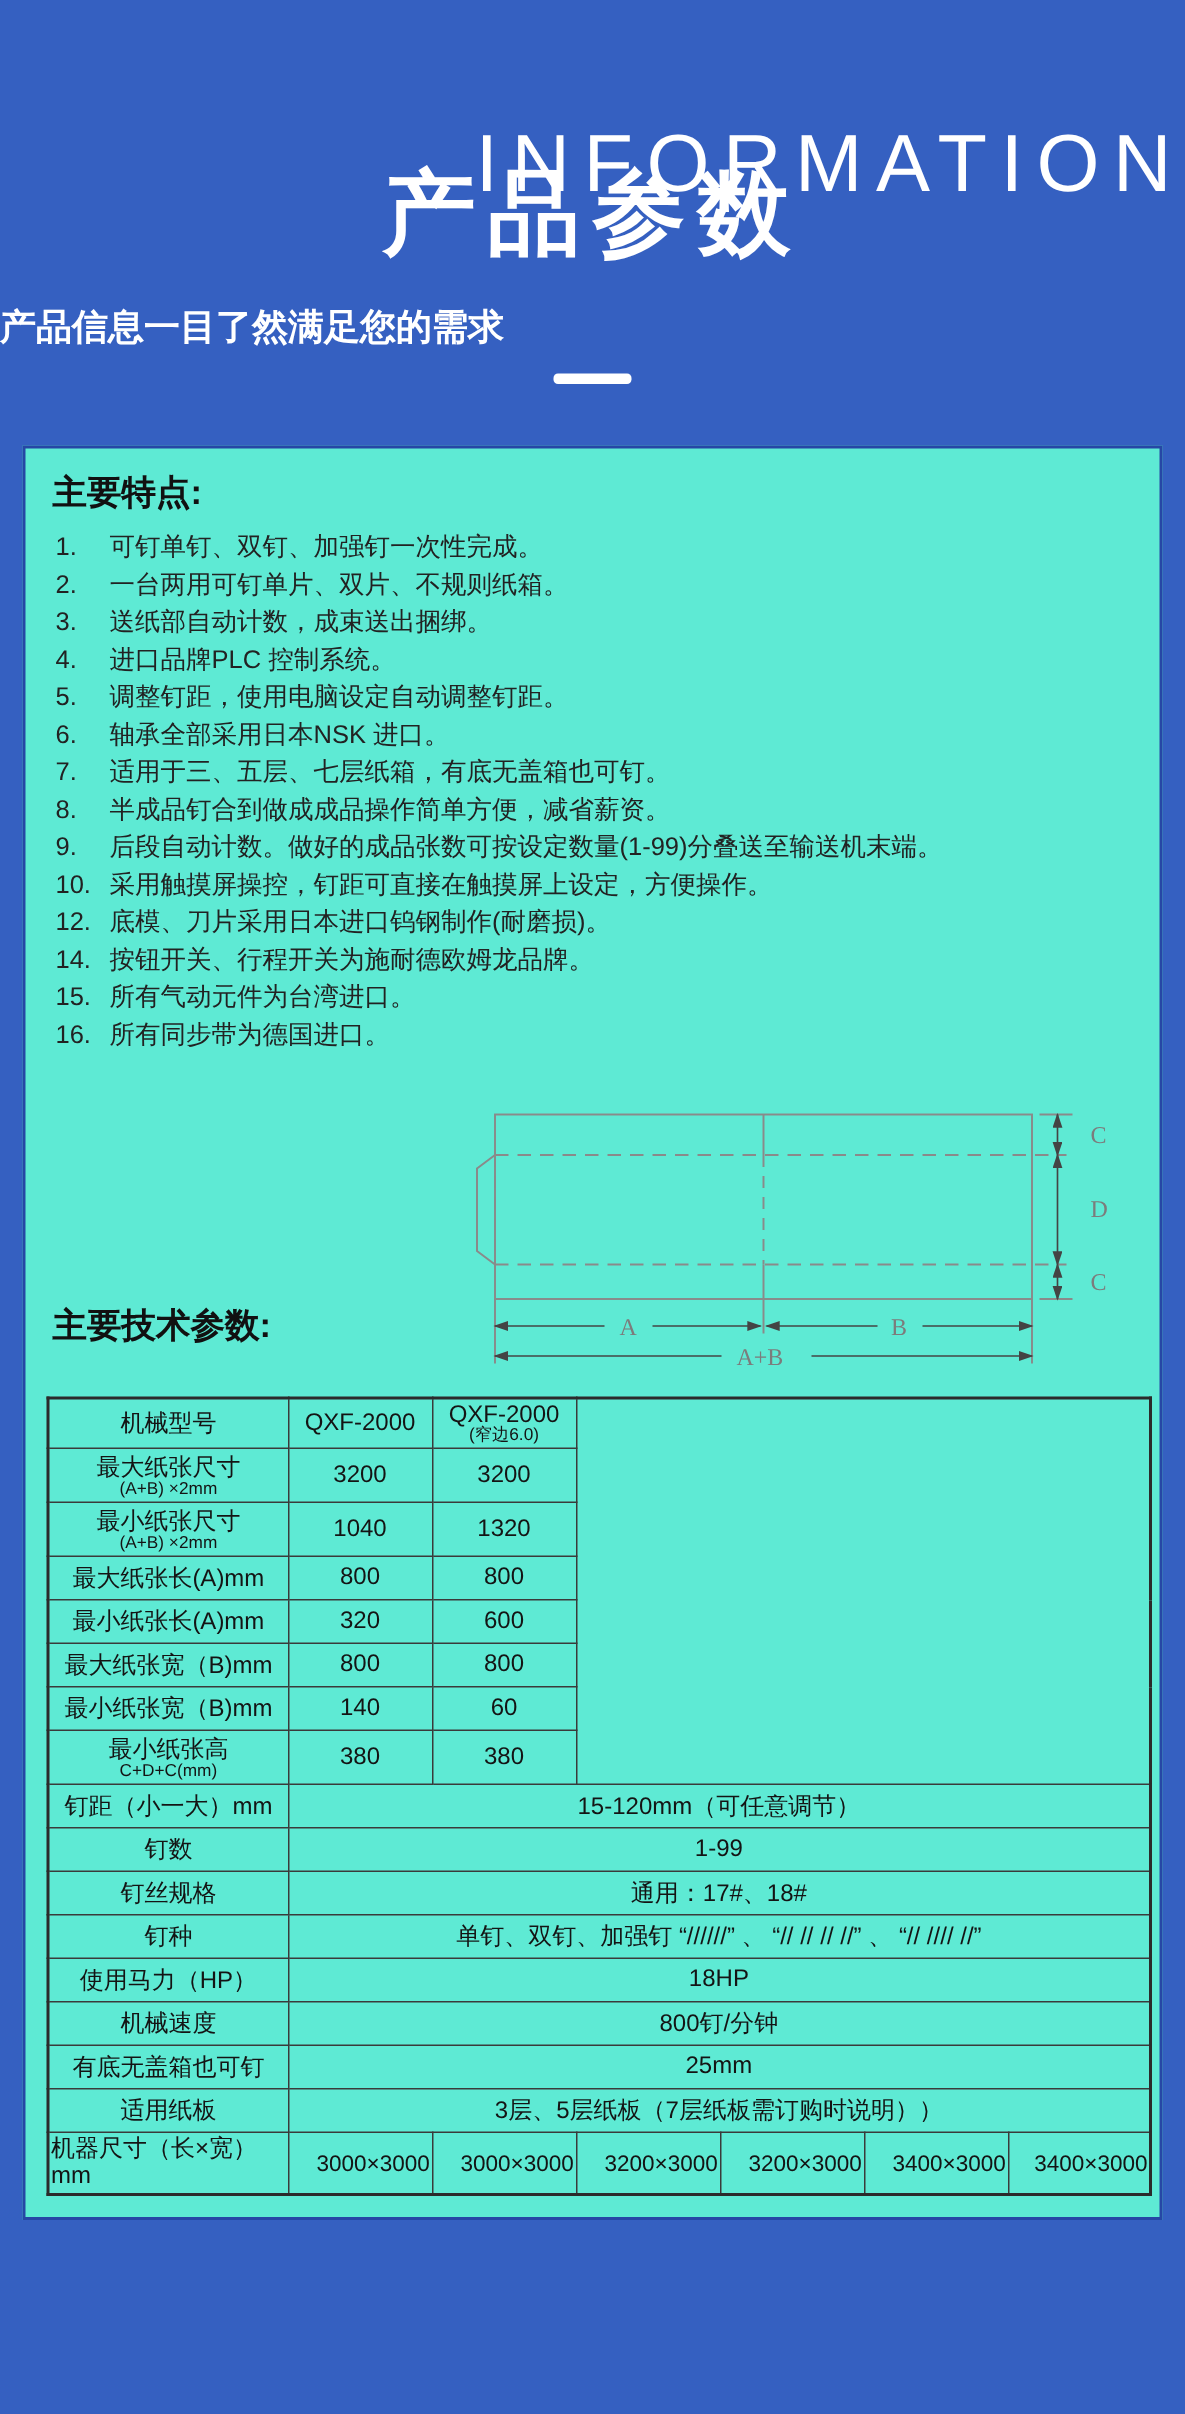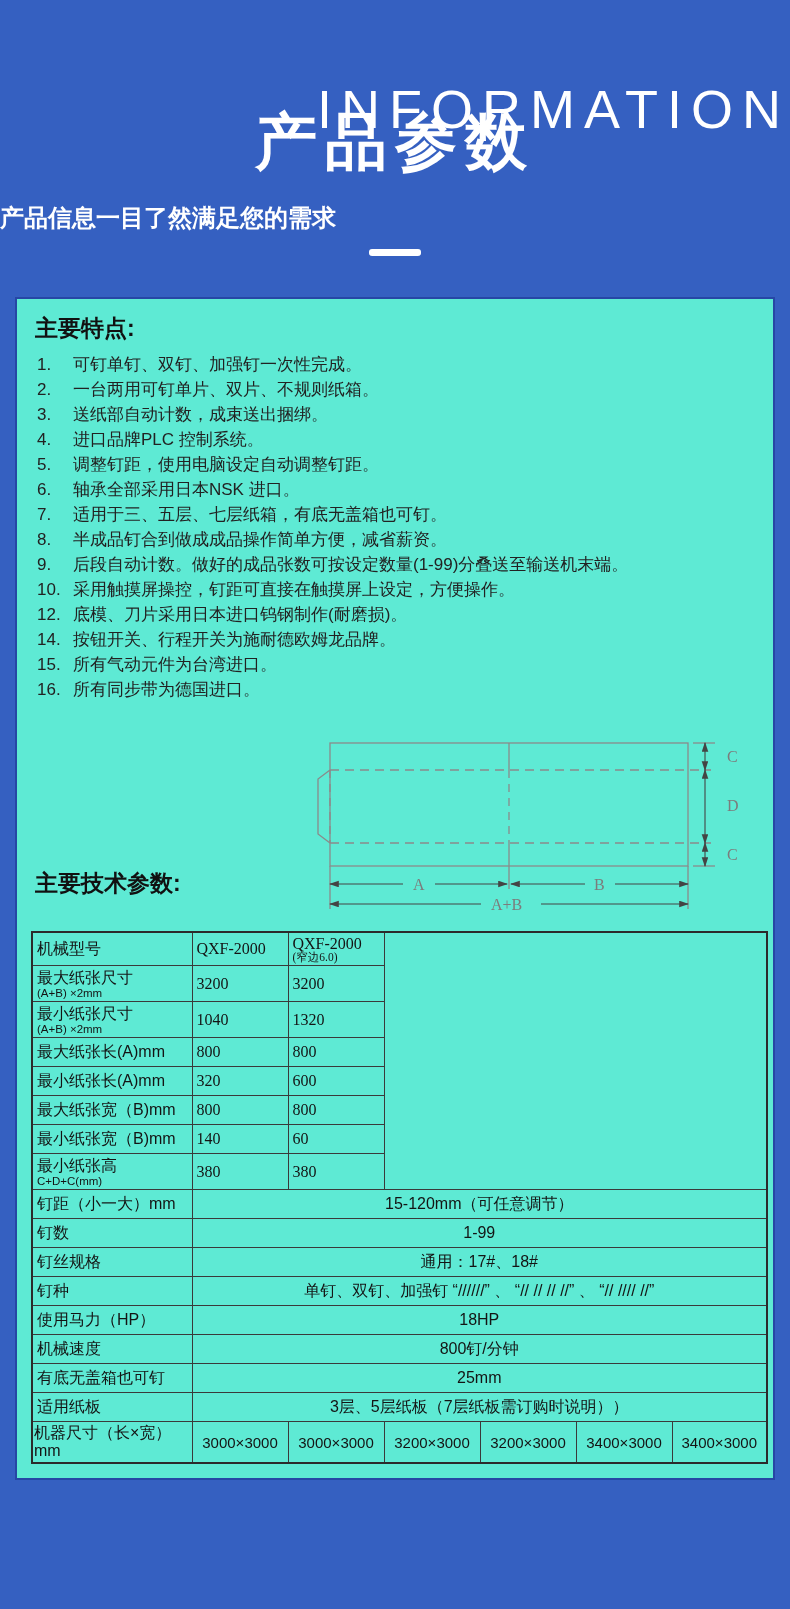--- a/index.html
+++ b/index.html
@@ -51,27 +51,27 @@
     position:absolute; left:18px; top:152px;
     font-size:23px; font-weight:700; color:#111;
   }
   
   table.spec {
     border-collapse:collapse; table-layout:fixed;
     width:735px; margin:10px 0 0 14px;
     font-size:16px; color:#141414;
     border:2px solid #2b2b2b;
   }
-  table.spec td { border:1px solid #3a3a3a; height:29px; padding:2px 4px; }
+  table.spec td { border:1px solid #3a3a3a; height:29px; padding:2px 4px;text-align:center; }
   td.lbl { padding-left:8px; }
   .sub { display:block; font-size:11.5px; line-height:12px; margin-top:-2px; }
   .sub:empty { display:none; }
-  td.val { padding-left:10px;font-family:Liberation Serif, serif; }
+  td.val { padding-left:10px; }
   td.ctr { text-align:center; }
-  tr.size-row td { font-size:15px; text-align:center; padding:2px 1px; height:40px; }
+  tr.size-row td { font-size:15px; text-align:right; padding:2px 1px; height:40px; }
   tr.size-row td.lbl { text-align:left; font-size:16px; line-height:18px; }
 </style>
 </head>
 <body>
 
 <div class="hero">
   <div class="watermark">INFORMATION</div>
   <div class="hero-title">产品参数</div>
   <div class="hero-subtitle">产品信息一目了然满足您的需求</div>
   <div class="hero-dash"></div>

